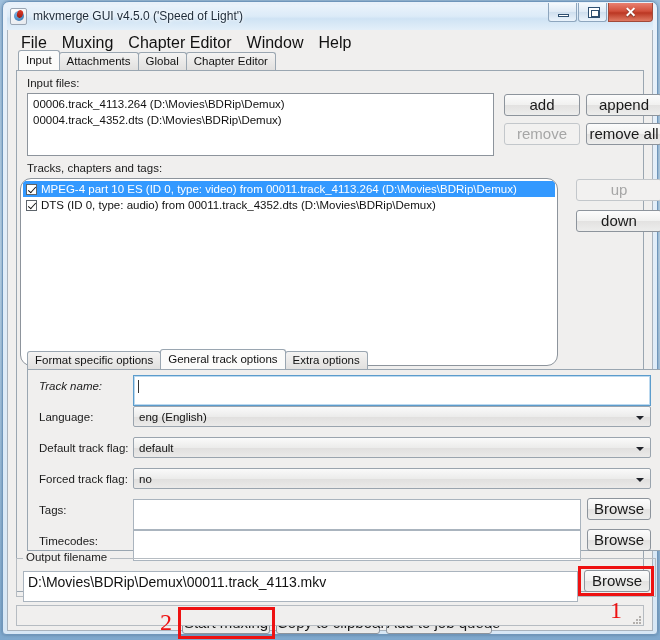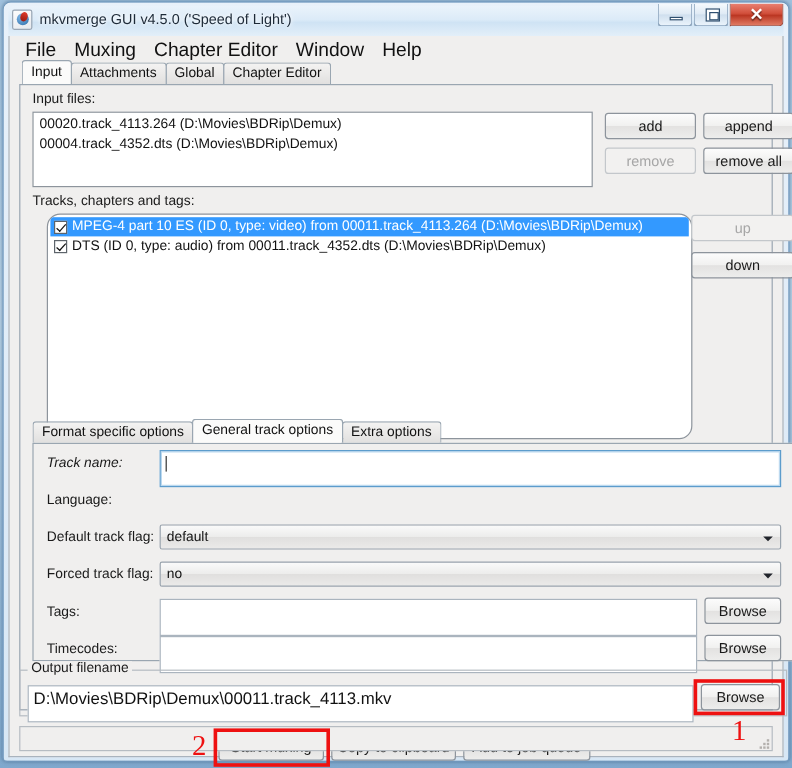--- a/index.html
+++ b/index.html
@@ -156,21 +156,21 @@
   .chk:after {
     content: "";
     position: absolute; left: 3px; top: 0px;
     width: 3px; height: 7px;
     border: solid #111; border-width: 0 1.6px 1.6px 0;
     transform: rotate(42deg);
   }
 
   
   .btn {
-    font-size: 12px; color: #1a1a1a;
+    font-size: 15px; color: #1a1a1a;
     border: 1px solid #8d949c;
     border-radius: 3px;
     background: linear-gradient(180deg,#fcfcfc 0%,#f1f1f0 48%,#e3e2e1 52%,#ededec 100%);
     text-align: center;
     line-height: 20px;
     height: 22px;
     white-space: nowrap;
     cursor: default;
   }
   .btn.disabled { color: #a6a6a6; background: #f2f1f0; border-color: #c3c7cb; }
@@ -286,32 +286,32 @@
       <div class="tab">Attachments</div>
       <div class="tab">Global</div>
       <div class="tab">Chapter Editor</div>
     </div>
 
     <div class="tabpage">
 
       <div class="lbl" style="position:absolute;left:10px;top:6px;">Input files:</div>
 
       <div class="listbox" style="position:absolute;left:10px;top:22px;width:467px;height:63px;padding:2px;">
-        <div class="listrow">00020.track_4113.264 (D:\Movies\BDRip\Demux)</div>
+        <div class="listrow">00006.track_4113.264 (D:\Movies\BDRip\Demux)</div>
         <div class="listrow">00004.track_4352.dts (D:\Movies\BDRip\Demux)</div>
       </div>
 
       <div class="btn" style="position:absolute;left:487px;top:23px;width:76px;">add</div>
       <div class="btn" style="position:absolute;left:569px;top:23px;width:76px;">append</div>
       <div class="btn disabled" style="position:absolute;left:487px;top:52px;width:76px;">remove</div>
       <div class="btn" style="position:absolute;left:569px;top:52px;width:76px;">remove all</div>
 
       <div class="lbl" style="position:absolute;left:10px;top:91px;">Tracks, chapters and tags:</div>
 
-      <div class="listbox" style="position:absolute;left:22px;top:107px;width:538px;height:188px;padding:2px;border-radius:11px;">
+      <div class="listbox" style="position:absolute;left:3px;top:107px;width:538px;height:188px;padding:2px;border-radius:11px;">
         <div class="listrow sel cbrow">
           <span class="chk"></span>
           <span>MPEG-4 part 10 ES (ID 0, type: video) from 00011.track_4113.264 (D:\Movies\BDRip\Demux)</span>
         </div>
         <div class="listrow cbrow">
           <span class="chk"></span>
           <span>DTS (ID 0, type: audio) from 00011.track_4352.dts (D:\Movies\BDRip\Demux)</span>
         </div>
       </div>
 
@@ -325,20 +325,24 @@
       </div>
 
       <div style="position:absolute;left:10px;top:298px;width:635px;height:182px;border:1px solid #9aa6b1;background:#f0efee;">
 
         <div class="lbl" style="position:absolute;left:11px;top:10px;font-style:italic;">Track name:</div>
         <div class="tinput focus" style="position:absolute;left:105px;top:5px;width:518px;">
           <span class="caret"></span><span></span>
         </div>
 
         <div class="lbl" style="position:absolute;left:11px;top:41px;">Language:</div>
+        <div class="combo" style="position:absolute;left:105px;top:36px;width:518px;">
+          <span>eng (English)</span>
+          <span class="arrow"></span>
+        </div>
 
         <div class="lbl" style="position:absolute;left:11px;top:72px;">Default track flag:</div>
         <div class="combo" style="position:absolute;left:105px;top:67px;width:518px;">
           <span>default</span>
           <span class="arrow"></span>
         </div>
 
         <div class="lbl" style="position:absolute;left:11px;top:103px;">Forced track flag:</div>
         <div class="combo" style="position:absolute;left:105px;top:98px;width:518px;">
           <span>no</span>

